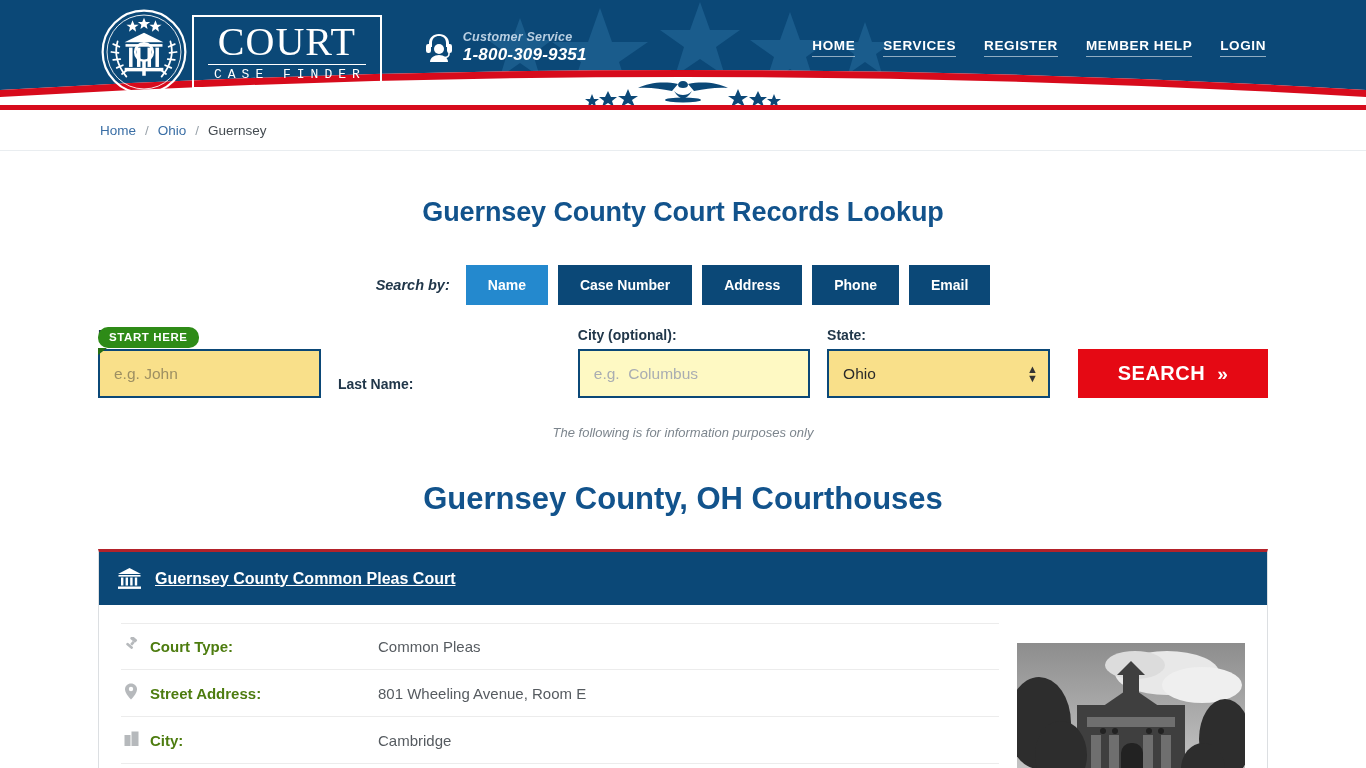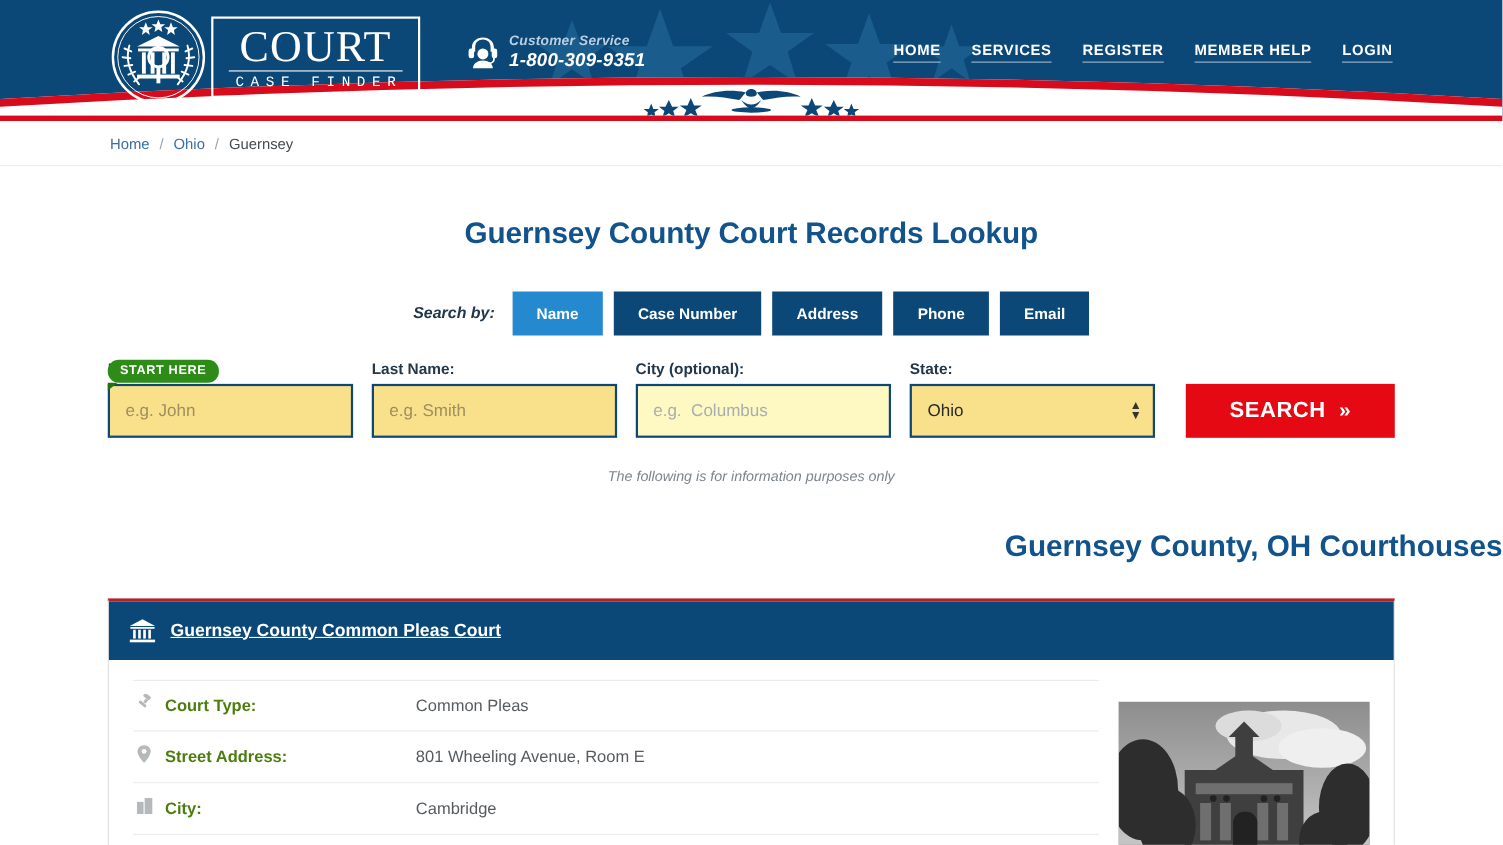--- a/index.html
+++ b/index.html
@@ -178,22 +178,22 @@
     margin-left: 11px;
   }
   .search-btn .chev { font-size: 19px; }
 
   .disclaimer {
     text-align: center; font-size: 13px; font-style: italic;
     color: #7c858d; margin-top: 27px;
   }
 
   .section-title {
-    text-align: right;
-    font-size: 27px; font-weight: bold; color: #12538c;
+    text-align: center;
+    font-size: 31px; font-weight: bold; color: #12538c;
     margin: 41px 0 0 0;
   }
 
   
   .court-card {
     margin: 32px 98px 0 98px;
     border: 1px solid #dcdfe2;
     border-top: 3px solid #b3222a;
     background: #ffffff;
   }
@@ -349,21 +349,20 @@
     <div class="start-here">START HERE</div>
 
     <div class="form-row">
       <div class="field first">
         <label class="field-label">First Name:</label>
         <input class="field-input" type="text" placeholder="e.g. John" style="">
       </div>
 
       <div class="field last">
         <label class="field-label">Last Name:</label>
-        <input class="field-input" type="text" placeholder="e.g. Smith" style="">
       </div>
 
       <div class="field city">
         <label class="field-label">City (optional):</label>
         <input class="field-input white" type="text" placeholder="e.g.  Columbus" style="">
       </div>
 
       <div class="field state">
         <label class="field-label">State:</label>
         <div class="select-wrap">

